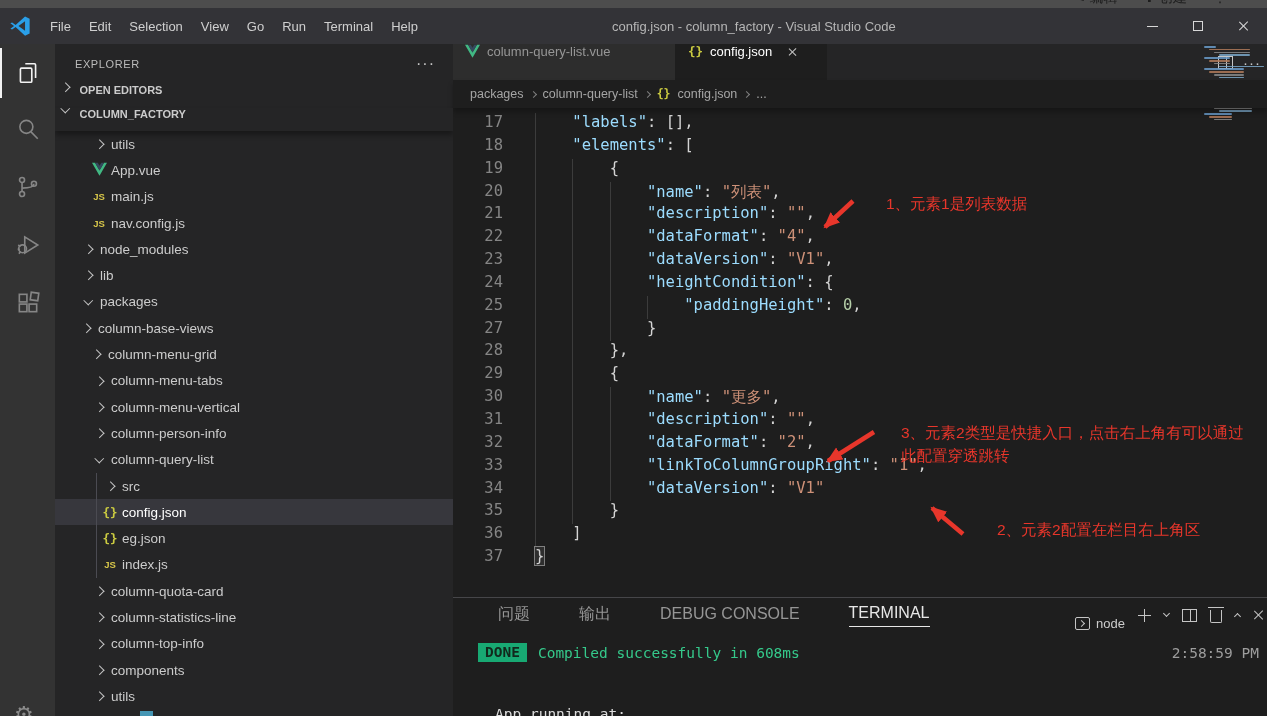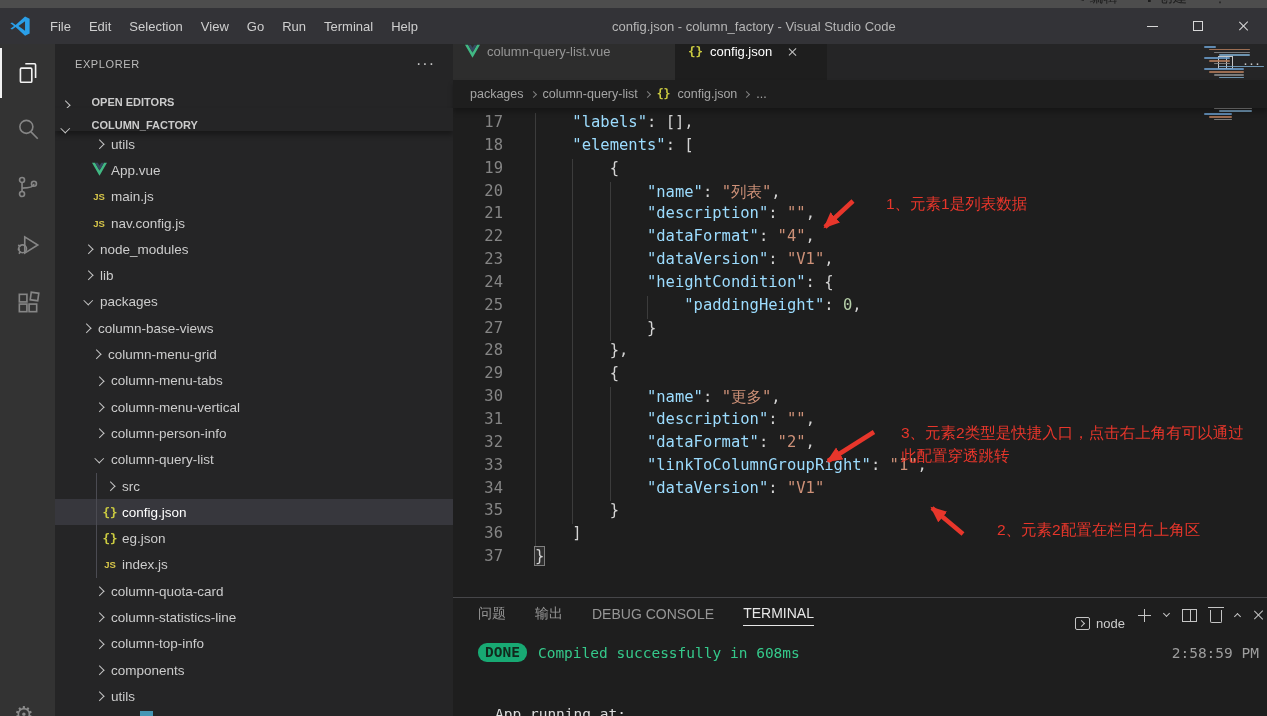--- a/index.html
+++ b/index.html
@@ -33,21 +33,21 @@
   .ab-icon { width:55px; height:50px; display:flex; align-items:center; justify-content:center; color:#868686; }
   .ab-icon.active { color:#f2f2f2; box-shadow:inset 2px 0 0 #f2f2f2; }
   .ab-icon svg { width:26px; height:26px; stroke:currentColor; fill:none; stroke-width:1.5; }
   .ab-gear { position:absolute; left:14px; bottom:-12px; font-size:22px; color:#8a8a8a; }
 
   
   .sidebar { width:398px; background:#252526; position:relative; flex:none; color:#cccccc; overflow:hidden; }
   .sb-header { height:40px; display:flex; align-items:center; justify-content:space-between; padding:0 18px 0 20px; }
   .sb-title { font-size:11px; letter-spacing:.6px; color:#bbbbbb; }
   .sb-more { color:#c5c5c5; font-size:16px; letter-spacing:1px; }
-  .sb-row-head { height:24px; display:flex; align-items:flex-end; gap:23px; padding-left:7px; font-size:11px; font-weight:bold; color:#cccccc; }
+  .sb-row-head { height:24px; display:flex; align-items:flex-start; gap:11px; padding-left:7px; font-size:11px; font-weight:bold; color:#cccccc; }
   .sb-row-head.section { height:23px; position:relative; z-index:3; box-shadow:0 4px 5px rgba(0,0,0,.35); background:#252526; }
   .tree { position:relative; }
   .tree-row { height:26.3px; display:flex; align-items:center; font-size:13.5px; color:#cccccc; cursor:pointer; }
   .tree-row.selected { background:#37373d; color:#ffffff; }
   .tree-ico { width:18px; flex:none; display:flex; align-items:center; justify-content:center; }
   .tree-label { margin-left:3px; white-space:nowrap; }
   .cv { display:inline-block; width:6.5px; height:6.5px; border-right:1.3px solid #c5c5c5; border-bottom:1.3px solid #c5c5c5; }
   .cv.right { transform:rotate(-45deg); }
   .cv.down  { transform:rotate(45deg); margin-top:-3px; }
   .ico-js { font-size:9.5px; font-weight:bold; color:#d8c74a; font-family:"Liberation Sans",sans-serif; }
@@ -86,38 +86,38 @@
   .minimap { position:absolute; right:5px; top:2px; width:60px; height:80px; }
   .mm-row { position:absolute; height:1.7px; border-radius:1px; opacity:.85; }
 
   
   .annotation { position:absolute; color:#e8362b; font-size:15.5px; line-height:23px; white-space:pre-line; z-index:5; }
   .arrows { position:absolute; left:0; top:0; z-index:4; pointer-events:none; }
 
   
   .panel { position:absolute; left:0; top:553px; width:814px; height:119px; background:#1e1e1e; border-top:1px solid #464649; overflow:hidden; }
   .panel-tabs { position:absolute; left:25px; top:0; height:34px; display:flex; gap:29px; align-items:center; }
-  .panel-tab { font-size:14px; color:#969696; padding-bottom:2px; }
+  .panel-tab { font-size:16px; color:#969696; padding-bottom:2px;margin-left:20px; }
   .panel-tab.active { color:#e7e7e7; border-bottom:1.5px solid #e7e7e7; padding-bottom:4px; }
   .panel-actions { position:absolute; right:0; top:0; height:34px; display:flex; align-items:center; gap:13px; padding-right:2px; color:#c5c5c5; }
   .pa-shell { display:flex; align-items:center; gap:6px; font-size:13px; color:#cccccc;margin-top:16px; }
   .term-ico { width:15px; height:13px; border:1.2px solid #c5c5c5; border-radius:2px; position:relative; }
   .term-ico::before { content:""; position:absolute; left:2.5px; top:3px; width:4px; height:4px; border-left:1.2px solid #c5c5c5; border-bottom:1.2px solid #c5c5c5; transform:rotate(-135deg); }
   .plus-ico { position:relative; width:13px; height:13px; }
   .plus-ico::before { content:""; position:absolute; left:6px; top:0; width:1.3px; height:13px; background:#c5c5c5; }
   .plus-ico::after { content:""; position:absolute; left:0; top:6px; width:13px; height:1.3px; background:#c5c5c5; }
   .cv.small { width:5px; height:5px; border-color:#c5c5c5; }
   .cv.up { transform:rotate(-135deg); margin-top:3px; }
   .trash-ico { position:relative; width:12px; height:13px; margin-top:2px; border:1.2px solid #c5c5c5; border-top:none; border-radius:0 0 2px 2px; }
   .trash-ico::before { content:""; position:absolute; left:-3px; top:-3px; width:16px; height:1.2px; background:#c5c5c5; }
   .panel-close { position:relative; width:12px; height:12px; }
   .panel-close::before,.panel-close::after { content:""; position:absolute; left:5px; top:0; width:1.3px; height:12px; background:#c5c5c5; }
   .panel-close::before{transform:rotate(45deg);} .panel-close::after{transform:rotate(-45deg);}
   .panel-content { position:absolute; left:25px; top:45px; right:8px; font-family:"DejaVu Sans Mono",monospace; font-size:14.5px; display:flex; align-items:center; }
-  .done-badge { background:#18a973; color:#12281c; font-weight:bold; padding:1px 7px 2px; margin-right:11px;border-radius:9px; }
+  .done-badge { background:#18a973; color:#12281c; font-weight:bold; padding:1px 7px 2px; margin-right:11px; }
   .compile-msg { color:#35c98b; }
   .panel-time { margin-left:auto; color:#9d9d9d; }
   .partial-line { position:absolute; left:42px; top:108px; font-family:"DejaVu Sans Mono",monospace; font-size:14.5px; color:#dddddd; }
 </style>
 </head>
 <body>
 
 <div class="screen">
 
   <div class="top-strip">

